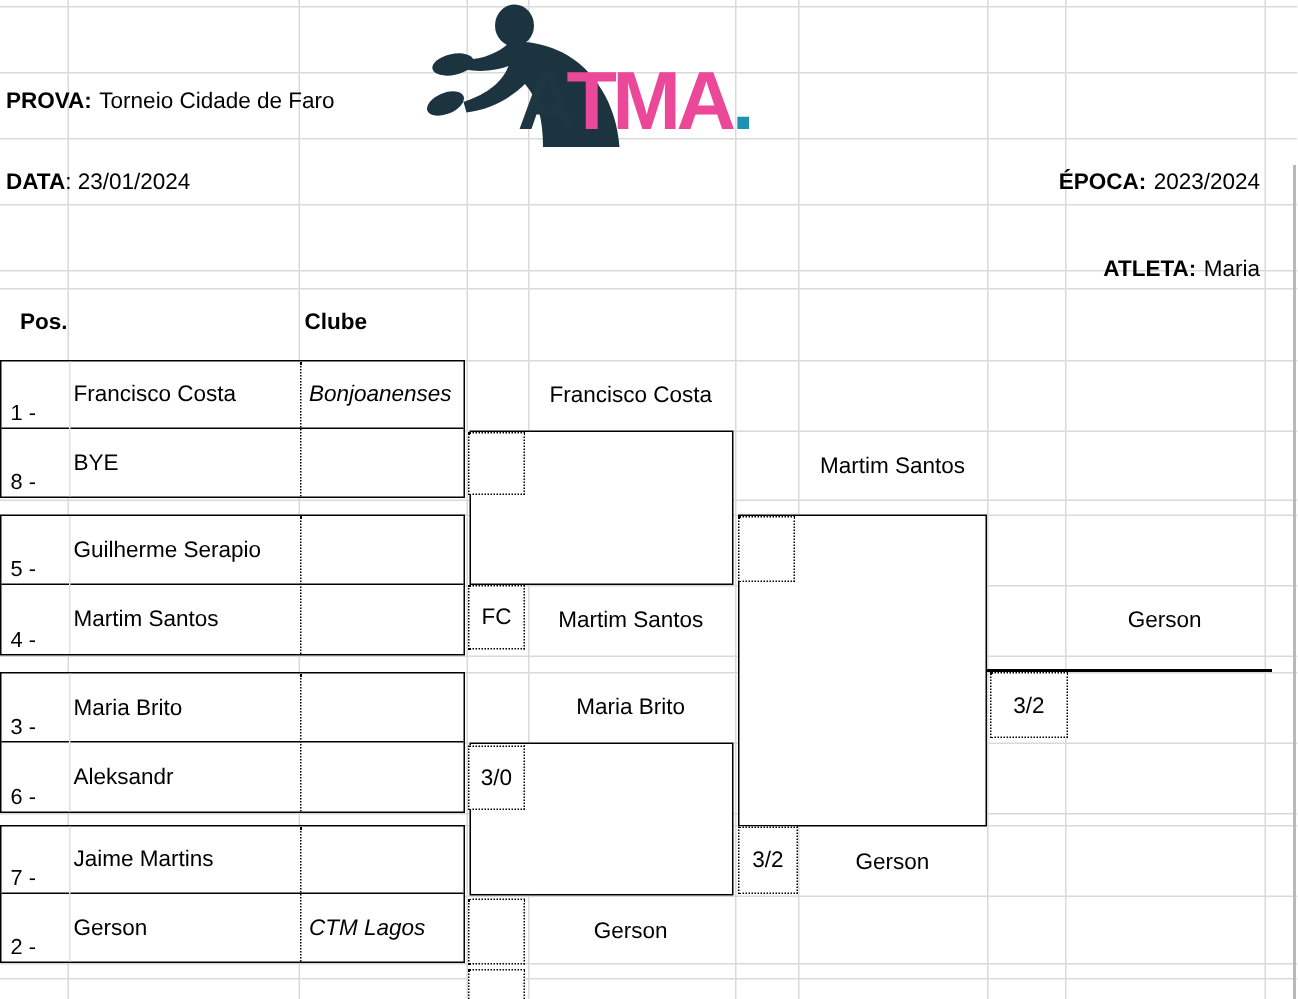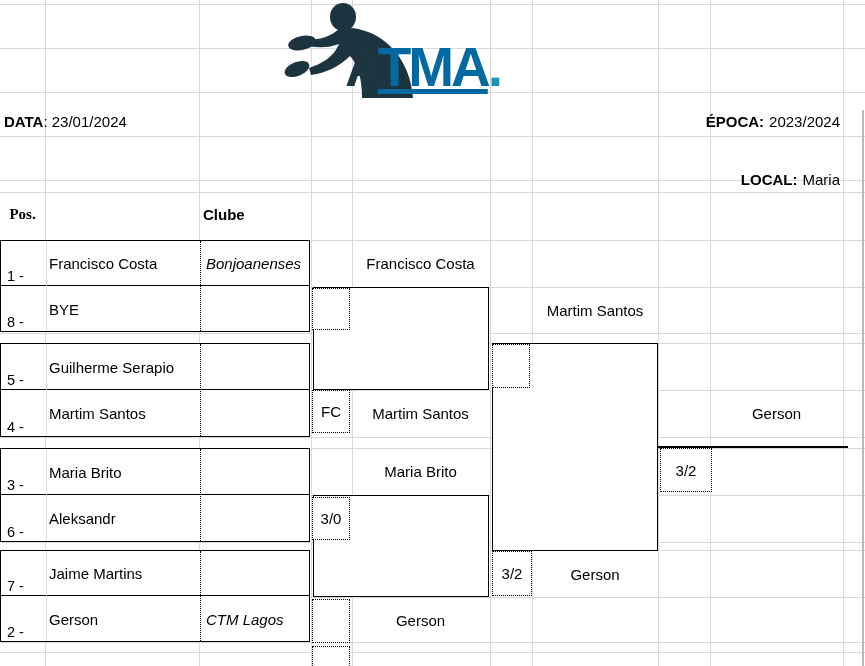--- a/index.html
+++ b/index.html
@@ -20,21 +20,21 @@
   .pclub{position:absolute;left:205px;top:50%;transform:translateY(-50%);font-size:15px;white-space:nowrap;font-style:italic;}
   .conn{position:absolute;border:1.5px solid #000;background:#fff;z-index:2;box-sizing:border-box;}
   .score{position:absolute;border:1.5px dotted #000;background:#fff;z-index:3;display:flex;align-items:center;justify-content:center;font-size:15px;box-sizing:border-box;}
   .rname{position:absolute;display:flex;align-items:center;justify-content:center;font-size:15px;white-space:nowrap;z-index:3;}
   .finline{position:absolute;left:658px;top:446px;width:190px;height:2px;background:#000;z-index:2;}
   
   #logo{position:absolute;left:283px;top:2px;width:225px;height:132px;z-index:4;}
   #logo svg{position:absolute;left:0;top:0;}
   .wordmark{position:absolute;left:62px;top:38px;font-size:55px;line-height:1;font-weight:bold;letter-spacing:-3px;white-space:nowrap;}
   .wm-a{color:#1e3642;}
-  .wm-rest{color:#0369a1;text-decoration:underline;}
+  .wm-rest{color:#ec4899;}
   .wm-dot{color:#1d93b4;}
   .logosub{position:absolute;left:64px;top:92px;font-size:9.5px;font-weight:700;color:#1f7e9e;line-height:13px;letter-spacing:0.2px;white-space:nowrap;}
   .edge{position:absolute;background:#b9b9b9;z-index:1;}
 </style>
 </head>
 <body>
 
 <div id="sheet">
 
   <div id="gridlines">
@@ -62,40 +62,41 @@
       <div class="gl" style="left: 0px; top: 448px; width: 865px; height: 1px;"></div>
       <div class="gl" style="left: 0px; top: 495px; width: 865px; height: 1px;"></div>
       <div class="gl" style="left: 0px; top: 542px; width: 865px; height: 1px;"></div>
       <div class="gl" style="left: 0px; top: 550px; width: 865px; height: 1px;"></div>
       <div class="gl" style="left: 0px; top: 597px; width: 865px; height: 1px;"></div>
       <div class="gl" style="left: 0px; top: 642px; width: 865px; height: 1px;"></div>
       <div class="gl" style="left: 0px; top: 652px; width: 865px; height: 1px;"></div>
     </div>
   <div class="edge" style="left:862px;top:110px;width:1.5px;height:556px;"></div>
 
+  <div class="hdrline" style="left:4px;top:59px;"><span class="b">PROVA:</span><span class="val">Torneio Cidade de Faro</span></div>
   <div class="hdrline" style="left:4px;top:113px;"><span class="b">DATA</span><span>: 23/01/2024</span></div>
   <div class="hdrline" style="right:25px;top:113px;text-align:right;"><span class="b">ÉPOCA:</span><span class="val">2023/2024</span></div>
-  <div class="hdrline" style="right:25px;top:171px;"><span class="b">LOCAL:</span><span class="val">Maria</span></div>
+  <div class="hdrline" style="right:25px;top:171px;"><span class="b">ATLETA:</span><span class="val">Maria</span></div>
 
   <div id="logo">
     <svg width="165" height="98" viewBox="0 0 165 98">
       <g fill="#1c3340">
         <ellipse cx="60" cy="15" rx="13" ry="14"></ellipse>
         <path d="M56,27 C47,35 34,39 23,37 L17,41 C29,47 46,46 56,42
                  C51,55 38,62 26,66 L28,73 C44,71 58,63 67,54
                  C75,63 79,77 79,96 L130,96 C128,67 113,44 92,33
                  C80,27 64,24 56,27 Z"></path>
         <ellipse cx="19" cy="41" rx="14" ry="7" transform="rotate(-12 19 41)"></ellipse>
         <ellipse cx="14" cy="67" rx="13" ry="7" transform="rotate(-22 14 67)"></ellipse>
       </g>
     </svg>
     <div class="wordmark"><span class="wm-a">A</span><span class="wm-rest">TMA</span><span class="wm-dot">.</span></div>
   </div>
 
-  <div class="colhdr" style="left:0;top:206px;width:45px;text-align:center;font-family:Liberation Serif, serif;">Pos.</div>
+  <div class="colhdr" style="left:0;top:206px;width:45px;text-align:right;">Pos.</div>
   <div class="colhdr" style="left:203px;top:206px;">Clube</div>
 
   <div class="mbox" style="top:240px;height:92px;">
     <div class="prow top">
       <span class="pos">1 -</span>
       <span class="pname">Francisco Costa</span>
       <span class="pclub">Bonjoanenses</span>
     </div>
     <div class="prow">
       <span class="pos">8 -</span>

